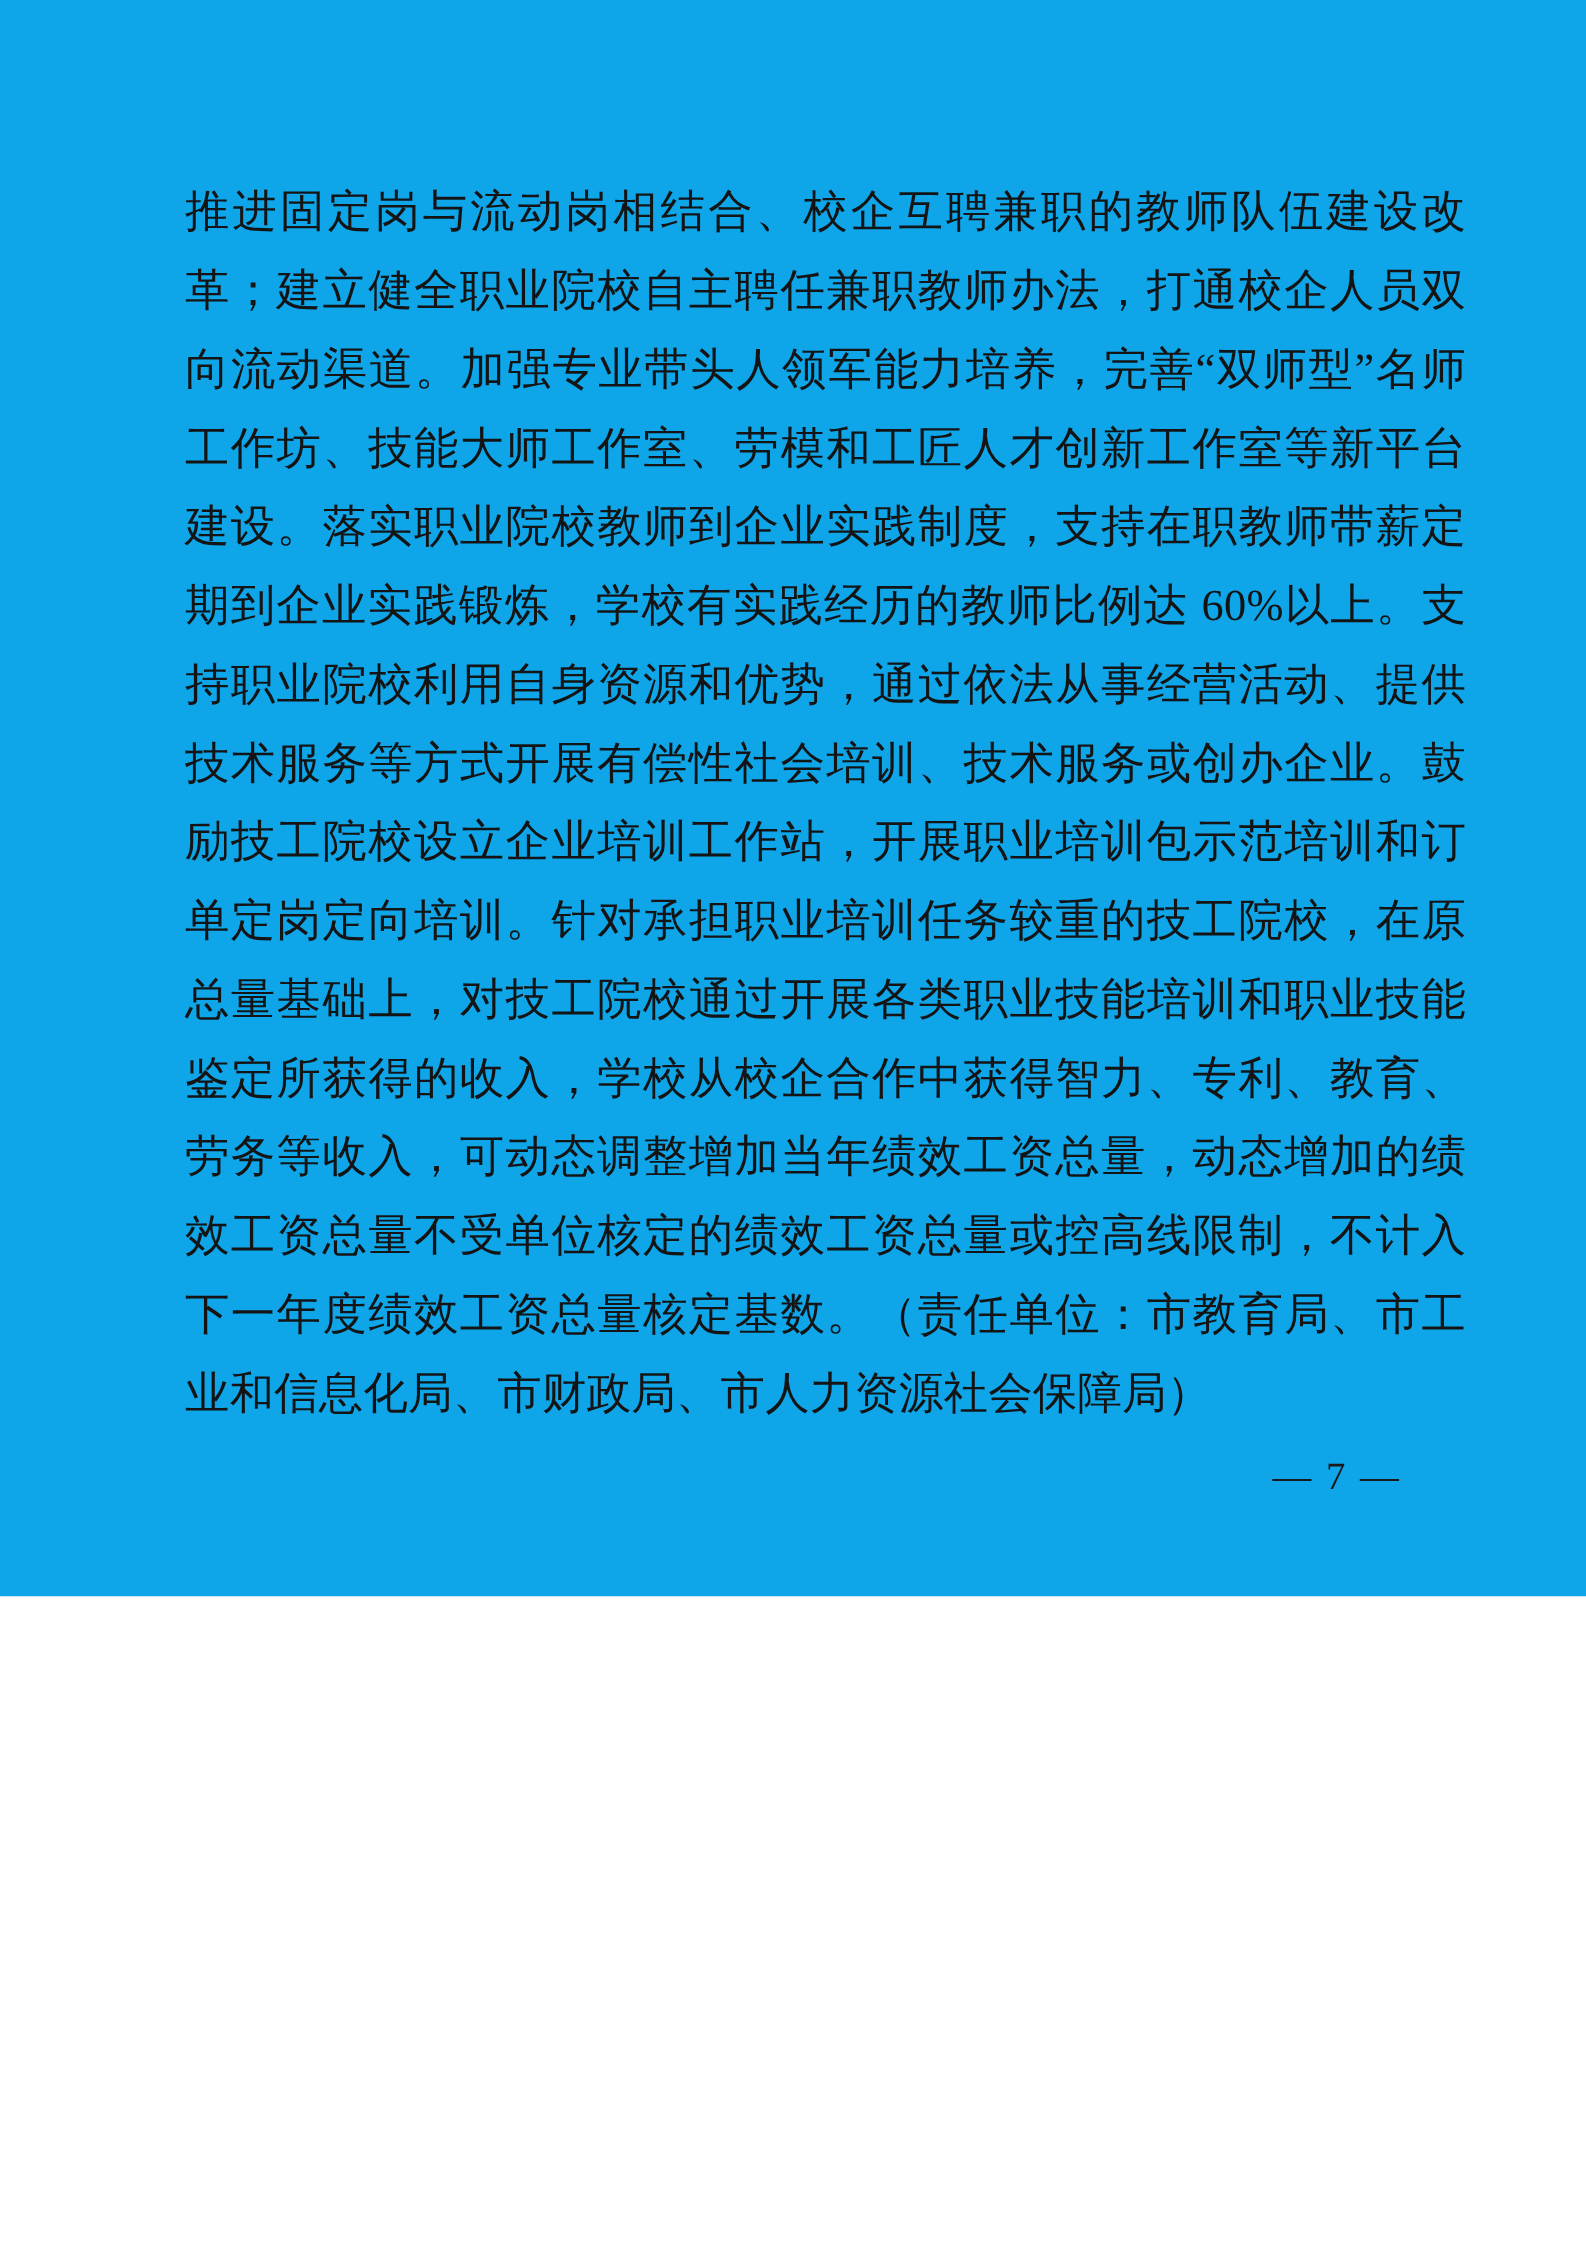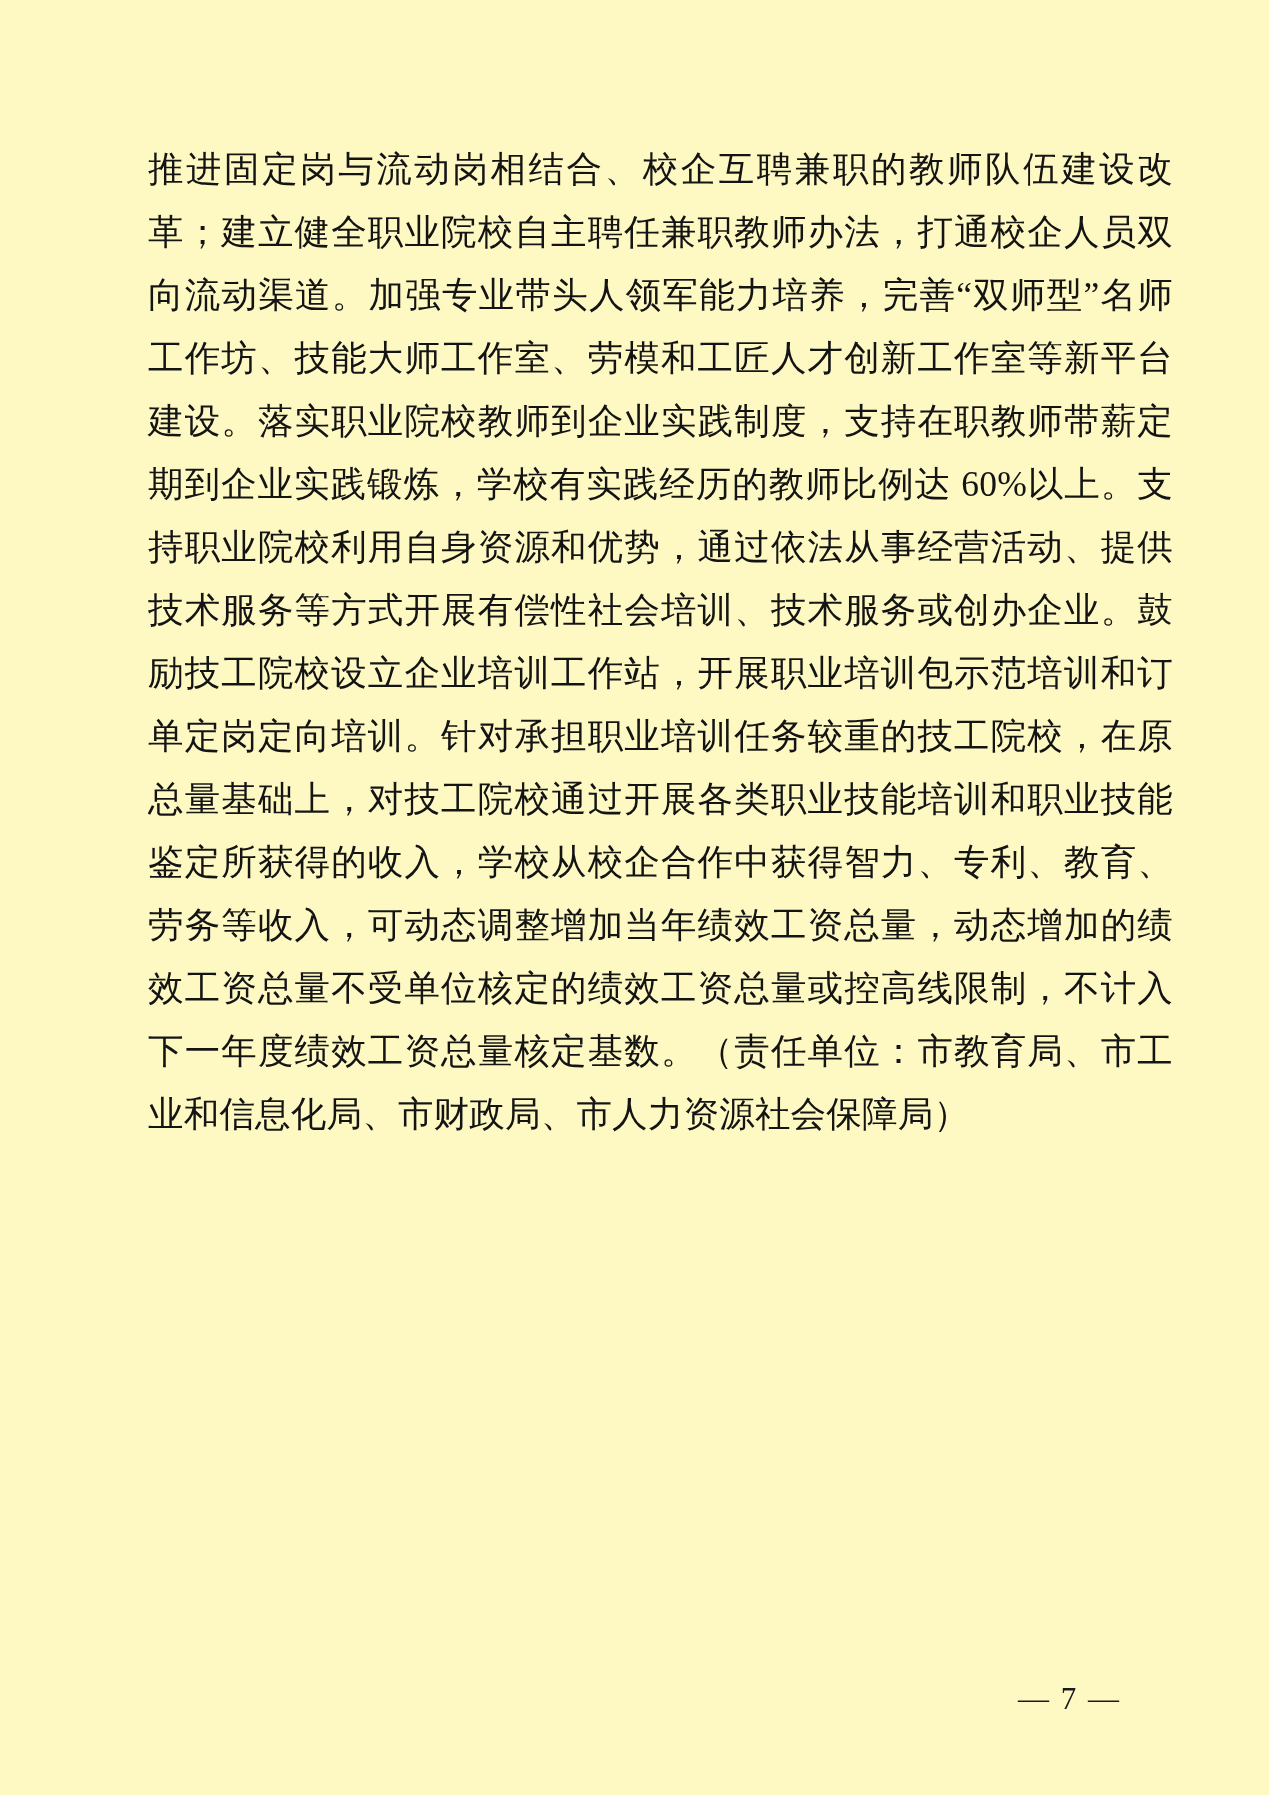--- a/index.html
+++ b/index.html
@@ -13,24 +13,24 @@
     position: relative;
     font-family: "Liberation Serif", "DejaVu Serif", serif;
     color: #1a1a1a;
     overflow: hidden;
   }
   .page {
     position: absolute;
     top: 0;
     left: 0;
     width: 1269px;
-    height: 1795px;
+    height: 1277px;
     box-sizing: border-box;
     padding: 138px 96px 60px 148px;
-    background: #fef9c3;
+    background: #0ea5e9;
   }
   .doc-body {
     font-size: 35.5px;
     line-height: 63px;
     text-align: justify;
     text-justify: inter-ideograph;
     letter-spacing: 0.2px;
     color: #141414;
   }
   .para {

